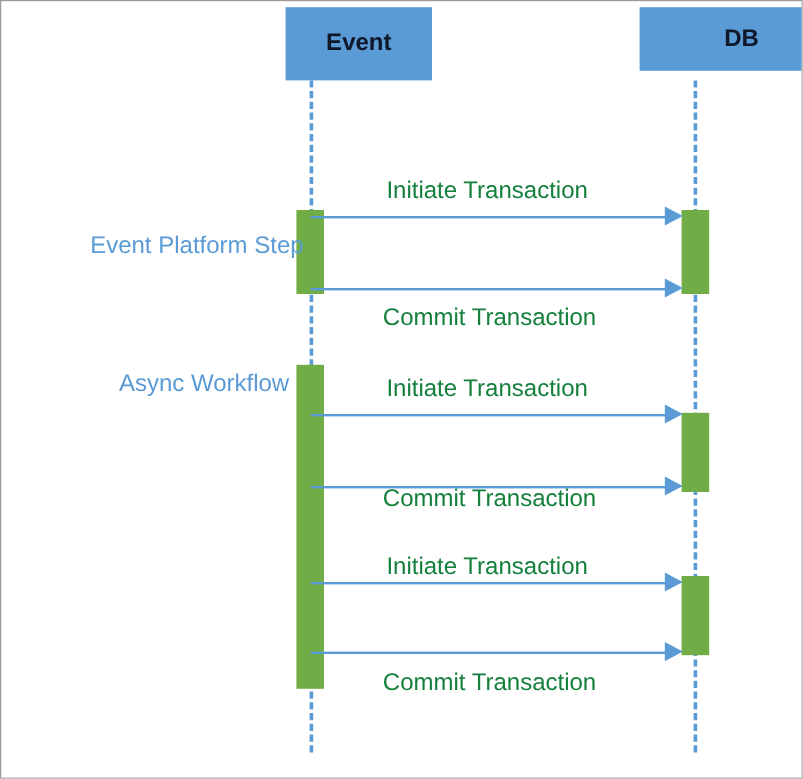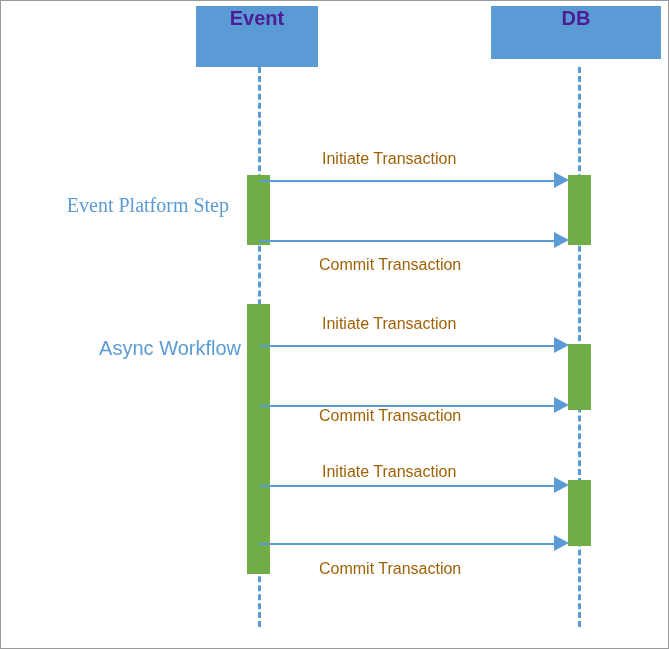--- a/index.html
+++ b/index.html
@@ -15,30 +15,31 @@
     width: 669px;
     height: 649px;
     background: #ffffff;
     border: 1px solid #9a9a9a;
     box-sizing: border-box;
     overflow: hidden;
   }
   .participant-box {
     position: absolute;
     background: #5B9BD5;
-    color: #4c1d95;
+    color: #0f172a;
     font-weight: bold;
     font-size: 20px;
     line-height: 25px;
     text-align: center;
     display: flex;
     flex-direction: column;
     align-items: center;
-    justify-content: space-between;
+    justify-content: center;
     box-sizing: border-box;
+    margin-left: 42px;
   }
   .participant-box .pname-line { display: block; white-space: nowrap; }
   .lifeline {
     position: absolute;
     width: 0;
     border-left: 3px dashed #5B9BD5;
   }
   .activation {
     position: absolute;
     background: #70AD47;
@@ -52,22 +53,22 @@
   .msg-head {
     position: absolute;
     width: 0;
     height: 0;
     border-top: 8px solid transparent;
     border-bottom: 8px solid transparent;
     border-left: 15px solid #5B9BD5;
   }
   .msg-label {
     position: absolute;
-    color: #a16207;
-    font-size: 16px;
+    color: #15803d;
+    font-size: 20px;
     line-height: 24px;
     white-space: nowrap;
   }
   .side-label {
     position: absolute;
     color: #5B9BD5;
     font-size: 20px;
     line-height: 26px;
     text-align: right;
   }
@@ -113,21 +114,21 @@
   <div class="msg-label" style="left:318px; top:403px;">Commit Transaction</div>
 
   <div class="msg-line" style="left:258px; top:484px; width:300px;"></div>
   <div class="msg-head" style="left:553px; top:476px;"></div>
   <div class="msg-label" style="left:321px; top:459px;">Initiate Transaction</div>
 
   <div class="msg-line" style="left:258px; top:542px; width:300px;"></div>
   <div class="msg-head" style="left:553px; top:534px;"></div>
   <div class="msg-label" style="left:318px; top:556px;">Commit Transaction</div>
 
-  <div class="side-label" style="left:10px; top:191px; width:218px;font-family:Liberation Serif, serif;">
+  <div class="side-label" style="left:34px; top:191px; width:218px;">
     <span class="sl-line">Event Platform Step</span>
   </div>
 
-  <div class="side-label" style="left:22px; top:306px; width:218px;margin-top:28px;">
+  <div class="side-label" style="left:22px; top:306px; width:218px;">
     <span class="sl-line">Async Workflow</span>
   </div>
 
 </div>
 
 </body></html>

